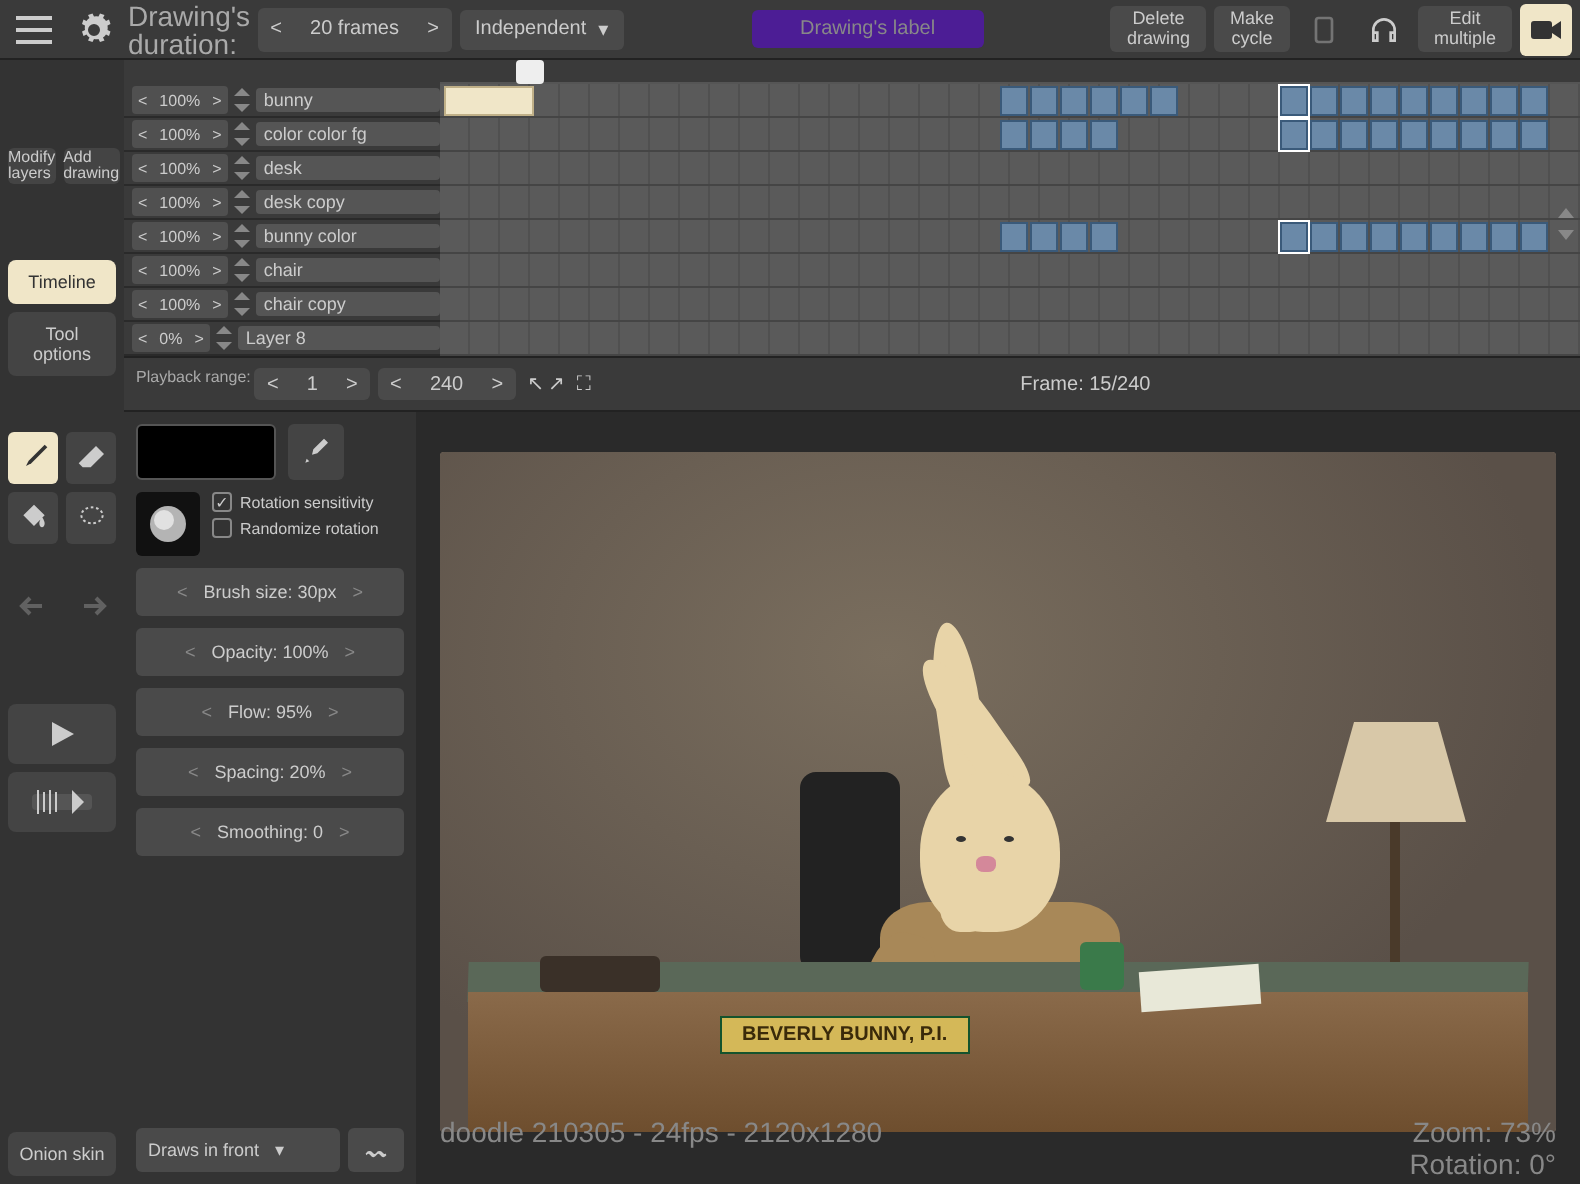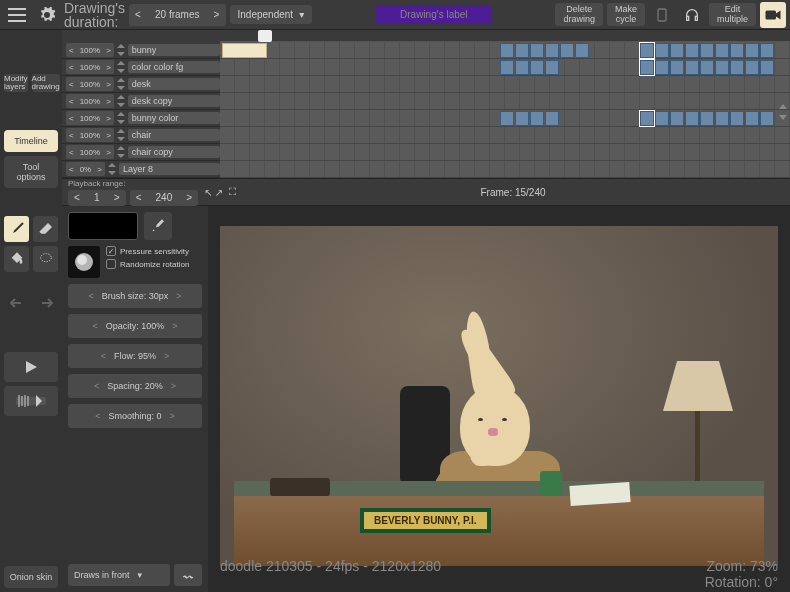--- a/index.html
+++ b/index.html
@@ -89,21 +89,21 @@
 .eye { position: absolute; width: 5px; height: 3px; background: #333; border-radius: 50%; }
 .eye.l { left: 58px; top: 52px; }
 .eye.r { left: 82px; top: 52px; }
 .nose { position: absolute; left: 68px; top: 62px; width: 10px; height: 8px; background: #d4889a; border-radius: 40%; }
 .coat { position: absolute; left: 20px; top: 85px; width: 120px; height: 90px; background: #a88858; border-radius: 20% 20% 10% 10%; }
 .arm { position: absolute; left: 10px; top: 100px; width: 35px; height: 70px; background: #a88858; border-radius: 40%; transform: rotate(15deg); }
 .hand { position: absolute; left: 50px; top: 70px; width: 25px; height: 30px; background: #e8d4a8; border-radius: 40%; }
 .chair-back { position: absolute; left: 180px; top: 160px; width: 50px; height: 100px; background: #222; border-radius: 8px; }
 .desk { position: absolute; left: 14px; right: 14px; top: 270px; height: 80px; background: linear-gradient(#8a6a4a, #6a4a2a); }
 .desk-top { position: absolute; left: 14px; right: 14px; top: 255px; height: 20px; background: #5a6858; transform: skewX(-2deg); }
-.plaque { position: absolute; left: 140px; top: 282px; padding: 3px 10px; background: #d4b858; color: #3a2a0a; font-size: 10px; font-weight: bold; border: 4px solid #14532d; }
+.plaque { position: absolute; left: 140px; top: 282px; padding: 3px 10px; background: #d4b858; color: #3a2a0a; font-size: 10px; font-weight: bold; border: 1px solid #14532d; }
 .lamp-base { position: absolute; right: 60px; top: 255px; width: 40px; height: 12px; background: #5a4a3a; border-radius: 50%; }
 .lamp-pole { position: absolute; right: 78px; top: 180px; width: 5px; height: 80px; background: #4a3a2a; }
 .lamp-shade { position: absolute; right: 45px; top: 135px; width: 70px; height: 50px; background: #d8c8a8; clip-path: polygon(20% 0, 80% 0, 100% 100%, 0 100%); }
 .mug { position: absolute; left: 320px; top: 245px; width: 22px; height: 24px; background: #3a7a4a; border-radius: 3px; }
 .papers { position: absolute; left: 350px; top: 258px; width: 60px; height: 20px; background: #e8e8d8; transform: rotate(-4deg); }
 .phone { position: absolute; left: 50px; top: 252px; width: 60px; height: 18px; background: #3a3028; border-radius: 3px; }
 
 svg { display: block; }
 </style>
 </head>
@@ -396,21 +396,21 @@
           </div>
         <div style="position:absolute;right:2px;top:50%;font-size:10px;color:#888">
           <svg width="10" height="16">
               <path d="M5 0l4 5H1zM5 16l4-5H1z" fill="#888"></path>
             </svg>
         </div>
       </div>
     </div>
 
     <div class="playback-bar">
-      <div style="display:flex;flex-direction:column;gap:2px">
+      <div style="display:flex;flex-direction:row;gap:2px">
         <div class="pb-label">Playback range:</div>
         <div style="display:flex;gap:4px">
           <div class="spinner" style="height:16px">
             <div class="spinner-btn">&lt;</div>
             <div class="spinner-val">1</div>
             <div class="spinner-btn">&gt;</div>
           </div>
           <div class="spinner" style="height:16px">
             <div class="spinner-btn">&lt;</div>
             <div class="spinner-val">240</div>
@@ -439,21 +439,21 @@
         <div class="brush-row">
           <div class="brush-preview">
             <svg width="24" height="24">
                 <circle cx="12" cy="12" r="9" fill="#ddd" opacity="0.8"></circle>
                 <circle cx="10" cy="10" r="5" fill="#fff" opacity="0.6"></circle>
               </svg>
           </div>
           <div class="check-col">
             <div class="check-row">
               <div class="checkbox">✓</div>
-              <span>Pressure sensitivity</span>
+              <span>Rotation sensitivity</span>
             </div>
             <div class="check-row">
               <div class="checkbox"></div>
               <span>Randomize rotation</span>
             </div>
           </div>
         </div>
         <div class="slider-btn">
           <span class="lt">&lt;</span>
             <span>Brush size: 30px</span>

